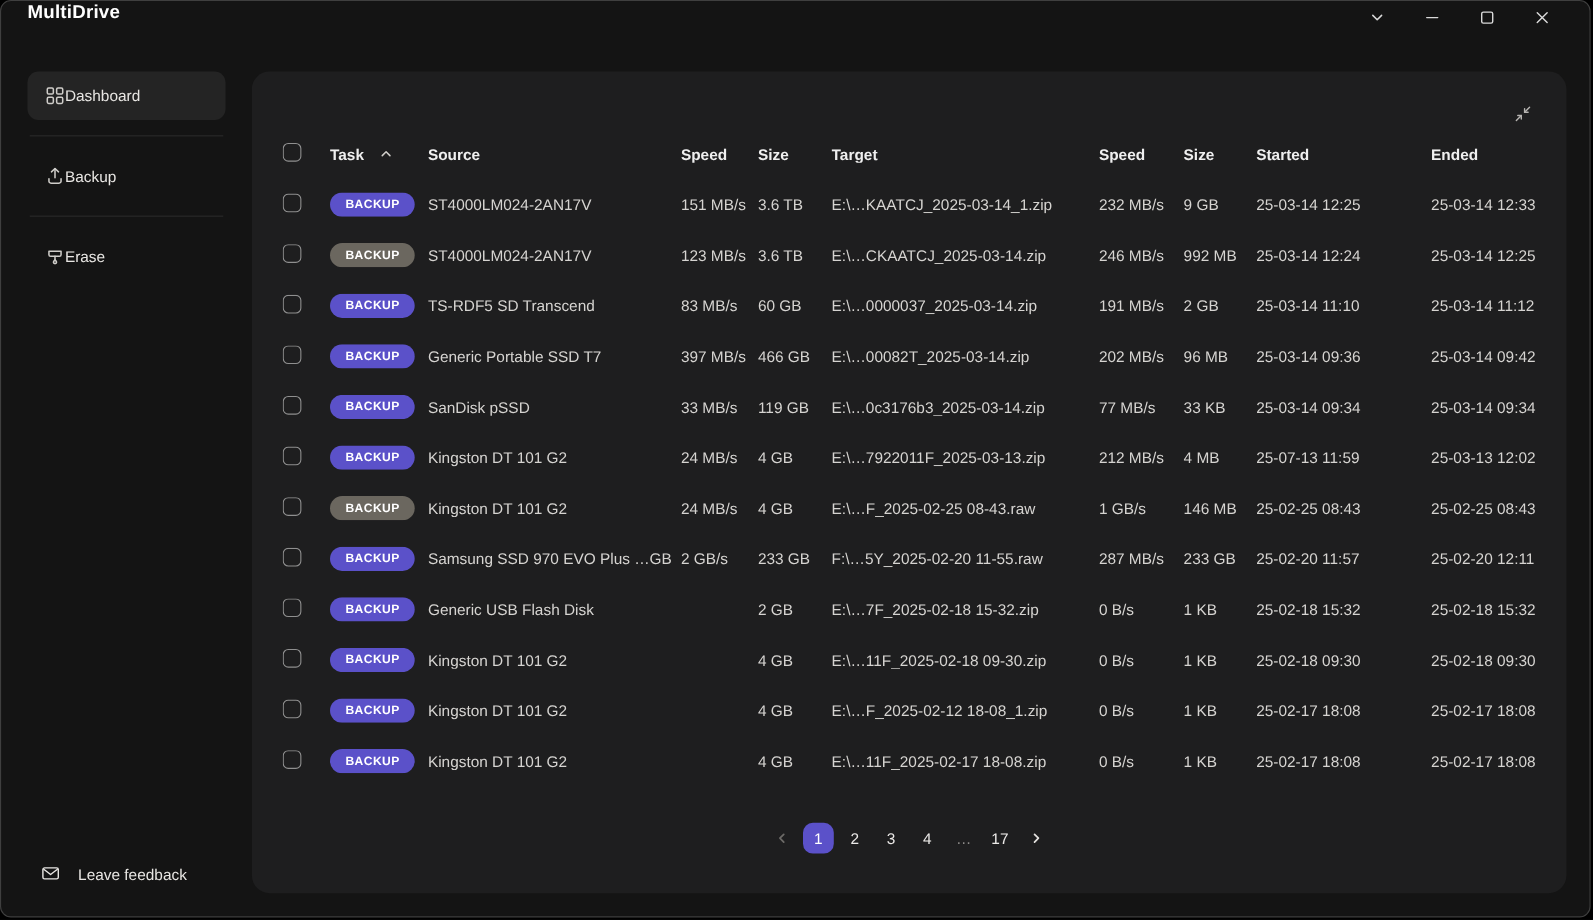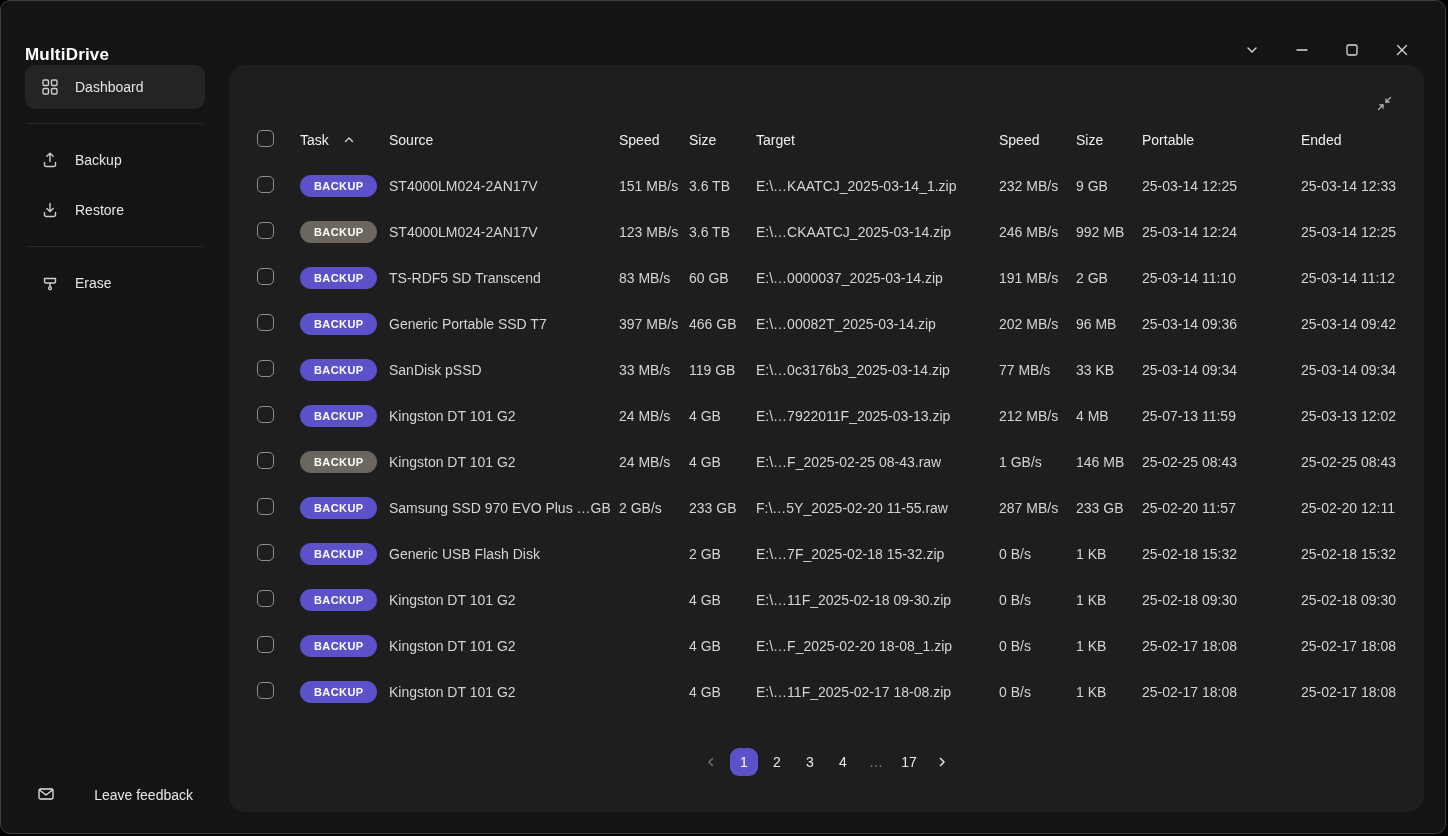--- a/index.html
+++ b/index.html
@@ -1,43 +1,43 @@
 <!DOCTYPE html>
 <html style="--accent: #5b51c9; --badge-muted: #6b675f;"><head>
 <meta charset="utf-8">
 <style>
   html,body{margin:0;padding:0;background:#000;}
   body{width:1448px;height:836px;font-family:"Liberation Sans",sans-serif;-webkit-font-smoothing:antialiased;}
   .window{position:relative;width:1446px;height:834px;background:#141414;border:1px solid #3f3f3f;border-radius:10px;overflow:hidden;box-sizing:border-box;}
 
   
-  .titlebar{height:64px;display:flex;align-items:flex-end;justify-content:space-between;padding:0 24px 0 24px;box-sizing:border-box;}
+  .titlebar{height:64px;display:flex;align-items:flex-start;justify-content:space-between;padding:0 24px 0 24px;box-sizing:border-box;}
   .app-title{color:#ffffff;font-size:17px;font-weight:700;letter-spacing:.2px;}
   .win-controls{display:flex;align-items:center;gap:20px;margin-right:4px;}
   .win-btn{width:30px;height:30px;display:flex;align-items:center;justify-content:center;cursor:pointer;color:#d9d9d9;}
   .win-btn svg{display:block;}
 
   
   .body-row{display:flex;height:772px;}
   .sidebar{width:228px;flex:none;display:flex;flex-direction:column;padding:0 24px;box-sizing:border-box;}
-  .nav-item{height:44px;display:flex;align-items:center;gap:16px;padding:0 16px;border-radius:10px;color:#e8e6e3;font-size:14px;font-weight:500;cursor:pointer;margin-bottom:6px;}
+  .nav-item{height:44px;display:flex;align-items:center;padding:0 16px;border-radius:10px;color:#e8e6e3;font-size:14px;font-weight:500;cursor:pointer;margin-bottom:6px;}
   .nav-item.active{background:rgba(255,255,255,.07);}
   .nav-item .ic{width:18px;height:18px;display:flex;align-items:center;justify-content:center;color:#cfcdc9;}
   .divider{height:1px;background:#2a2a2a;margin:8px 2px 14px 2px;}
   .sidebar-bottom{margin-top:auto;margin-bottom:20px;}
-  .feedback{display:flex;align-items:center;gap:16px;padding:0 12px;height:44px;color:#e8e6e3;font-size:14px;font-weight:500;cursor:pointer;justify-content:space-between;}
+  .feedback{display:flex;align-items:center;gap:16px;padding:0 12px;height:44px;color:#e8e6e3;font-size:14px;font-weight:500;cursor:pointer;}
 
   
   .panel{position:relative;flex:1;margin:0 25px 25px 0;background:#1e1e1f;border-radius:16px;box-sizing:border-box;}
   .collapse-btn{position:absolute;top:26px;right:28px;width:24px;height:24px;display:flex;align-items:center;justify-content:center;color:#b6b4b1;cursor:pointer;}
 
   
   .table{margin-top:52px;}
   .t-row{display:grid;grid-template-columns:43px 89px 230px 70px 67px 243px 77px 66px 159px 95px;align-items:center;height:46px;padding:0 28px;}
-  .t-head{color:#efefef;font-weight:400;font-size:14px;}
+  .t-head{color:#efefef;font-weight:700;font-size:14px;}
   .cell{font-size:14px;color:#d6d4d1;white-space:nowrap;overflow:hidden;}
   .t-head .cell{color:#efefef;}
   .c-right{text-align:left;}
   .c-pad{}
   .head-task{display:flex;align-items:center;gap:14px;}
   .sort-ic{display:flex;color:#cfcdc9;cursor:pointer;}
   .checkbox{width:17px;height:17px;border:1.5px solid #8f8f8f;border-radius:5px;box-sizing:border-box;display:inline-block;cursor:pointer;}
   .badge{display:inline-block;padding:5px 14px;border-radius:999px;background:var(--accent,#5b51c9);color:#fff;font-size:11px;font-weight:700;letter-spacing:.4px;}
   .badge.muted{background:var(--badge-muted,#6b675f);}
 
@@ -98,30 +98,20 @@
       <div class="divider"></div>
       <div class="nav-item">
         <span class="ic">
           <svg width="18" height="18" viewBox="0 0 18 18" fill="none" stroke="currentColor" stroke-width="1.4" stroke-linecap="round" stroke-linejoin="round">
               <path d="M9 2.5v8"></path>
               <polyline points="5.8,5.2 9,2.2 12.2,5.2"></polyline>
               <path d="M3.5 11.5v2.2a1.8 1.8 0 0 0 1.8 1.8h7.4a1.8 1.8 0 0 0 1.8-1.8v-2.2"></path>
             </svg>
         </span>
         <span>Backup</span>
-      </div>
-      <div class="nav-item">
-        <span class="ic">
-          <svg width="18" height="18" viewBox="0 0 18 18" fill="none" stroke="currentColor" stroke-width="1.4" stroke-linecap="round" stroke-linejoin="round">
-              <path d="M9 2.5v8"></path>
-              <polyline points="5.8,7.6 9,10.6 12.2,7.6"></polyline>
-              <path d="M3.5 11.5v2.2a1.8 1.8 0 0 0 1.8 1.8h7.4a1.8 1.8 0 0 0 1.8-1.8v-2.2"></path>
-            </svg>
-        </span>
-        <span>Restore</span>
       </div>
       <div class="divider"></div>
       <div class="nav-item">
         <span class="ic">
           <svg width="18" height="18" viewBox="0 0 18 18" fill="none" stroke="currentColor" stroke-width="1.4" stroke-linecap="round" stroke-linejoin="round">
               <path d="M3.5 4.5h11v3a1.5 1.5 0 0 1-1.5 1.5H5a1.5 1.5 0 0 1-1.5-1.5v-3z"></path>
               <path d="M9 9v3.2"></path>
               <path d="M7.6 14.2a1.4 1.4 0 1 0 2.8 0c0-.8-1.4-2-1.4-2s-1.4 1.2-1.4 2z"></path>
             </svg>
         </span>
@@ -160,21 +150,21 @@
                   <polyline points="2.5,7.5 6,4 9.5,7.5"></polyline>
                 </svg>
             </span>
           </div>
           <div class="cell">Source</div>
           <div class="cell c-right">Speed</div>
           <div class="cell c-right">Size</div>
           <div class="cell c-pad">Target</div>
           <div class="cell c-right">Speed</div>
           <div class="cell c-right">Size</div>
-          <div class="cell c-pad">Portable</div>
+          <div class="cell c-pad">Started</div>
           <div class="cell">Ended</div>
         </div>
         <div id="rows-container">
             <div class="t-row">
     <div class="cell"><span class="checkbox"></span></div>
     <div class="cell"><span class="badge">BACKUP</span></div>
     <div class="cell">ST4000LM024-2AN17V</div>
     <div class="cell c-right">151 MB/s</div>
     <div class="cell c-right">3.6 TB</div>
     <div class="cell c-pad">E:\…KAATCJ_2025-03-14_1.zip</div>
@@ -290,21 +280,21 @@
     <div class="cell c-right">1 KB</div>
     <div class="cell c-pad">25-02-18 09:30</div>
     <div class="cell">25-02-18 09:30</div>
   </div>
             <div class="t-row">
     <div class="cell"><span class="checkbox"></span></div>
     <div class="cell"><span class="badge">BACKUP</span></div>
     <div class="cell">Kingston DT 101 G2</div>
     <div class="cell c-right"></div>
     <div class="cell c-right">4 GB</div>
-    <div class="cell c-pad">E:\…F_2025-02-20 18-08_1.zip</div>
+    <div class="cell c-pad">E:\…F_2025-02-12 18-08_1.zip</div>
     <div class="cell c-right">0 B/s</div>
     <div class="cell c-right">1 KB</div>
     <div class="cell c-pad">25-02-17 18:08</div>
     <div class="cell">25-02-17 18:08</div>
   </div>
             <div class="t-row">
     <div class="cell"><span class="checkbox"></span></div>
     <div class="cell"><span class="badge">BACKUP</span></div>
     <div class="cell">Kingston DT 101 G2</div>
     <div class="cell c-right"></div>

